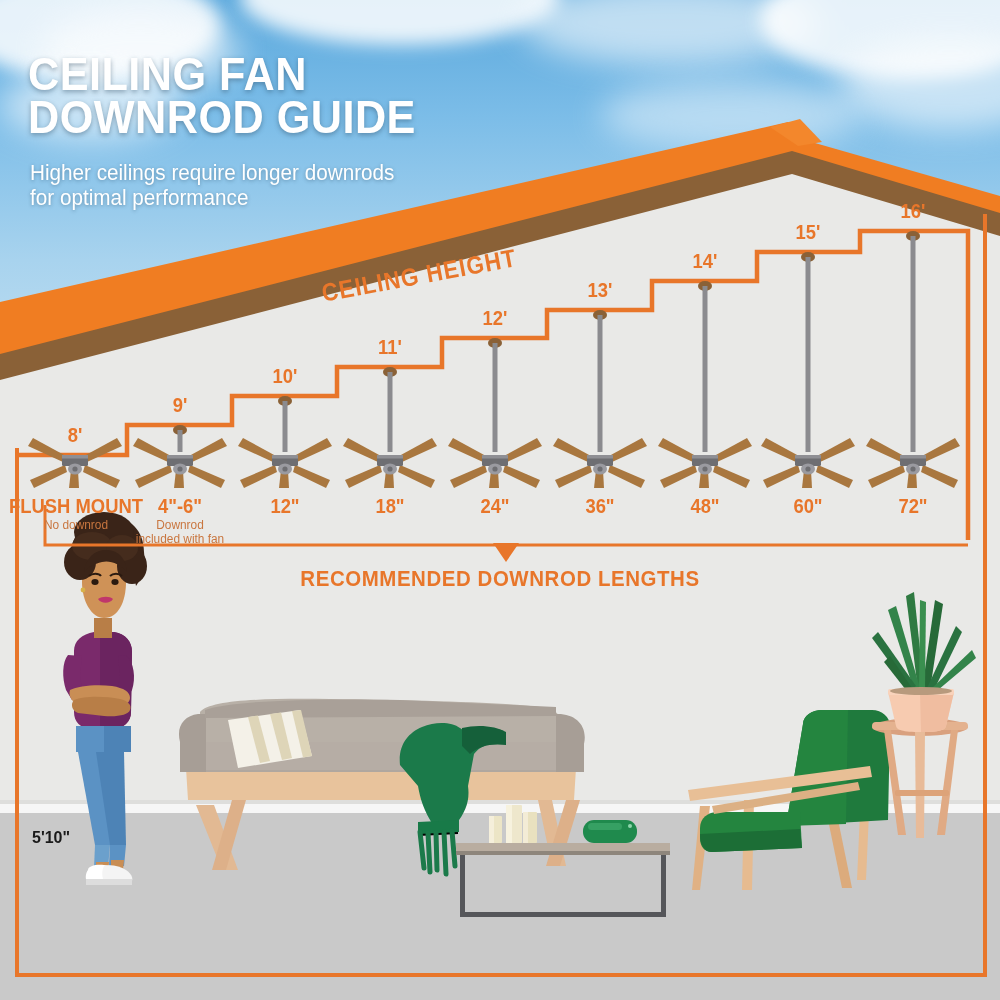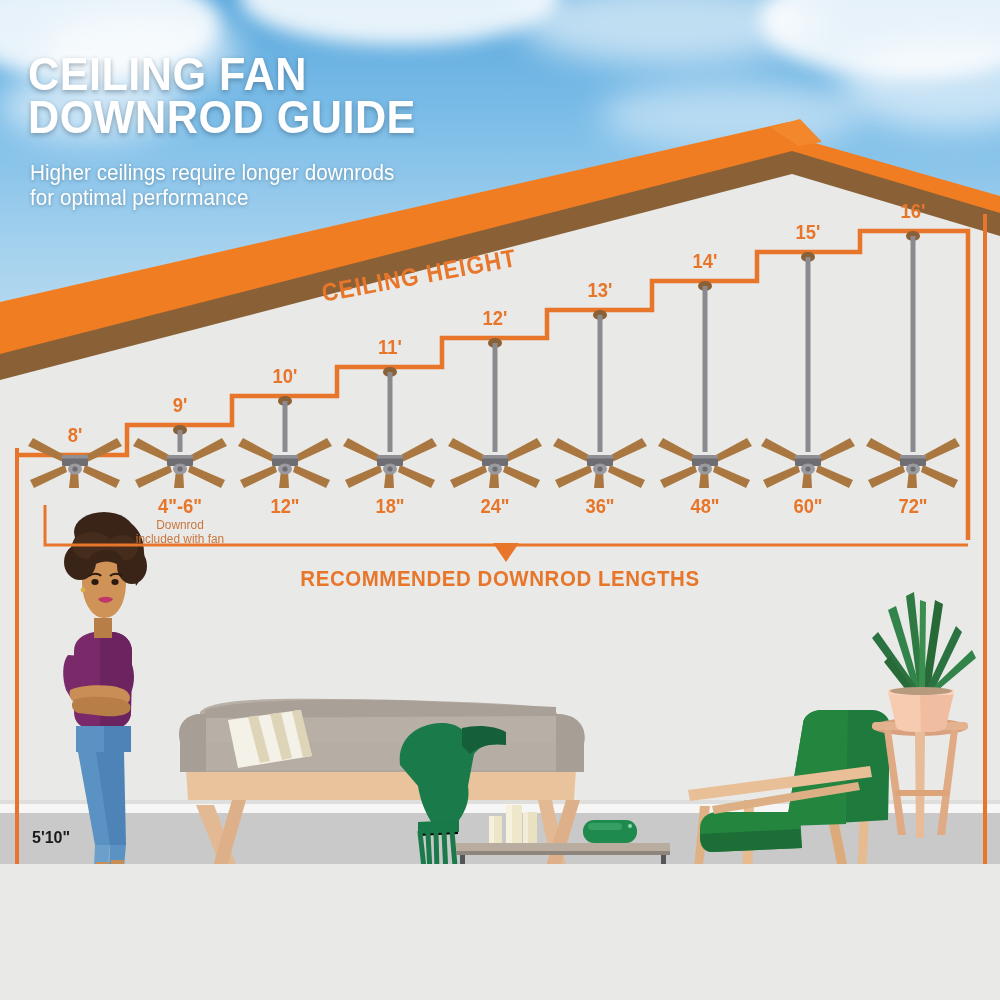--- a/index.html
+++ b/index.html
@@ -2,21 +2,21 @@
 <html><head>
 <meta charset="utf-8">
 <style>
   html,body{margin:0;padding:0;}
   body{
     width:1000px;height:1000px;
     font-family:"Liberation Sans",sans-serif;
     background:#e9e9e7;
     overflow:hidden;
   }
-  #stage{position:relative;width:1000px;height:864px;overflow:hidden;}
+  #stage{position:relative;width:1000px;height:1000px;overflow:hidden;}
 
   
   .sky{position:absolute;left:0;top:0;width:1000px;height:420px;
     background:linear-gradient(#5ca9dd 0%, #7cbde8 28%, #a8d3ee 62%, #c9e3f3 100%);}
   .cloud{position:absolute;border-radius:50%;background:#ffffff;filter:blur(9px);opacity:.85;}
   .cloud2{position:absolute;border-radius:50%;background:#ffffff;filter:blur(16px);opacity:.6;}
 
   
   .wall{position:absolute;left:0;top:0;width:1000px;height:1000px;}
 
@@ -227,20 +227,24 @@
   <div class="ht" style="left:75px;top:424px">8'</div>
   <div class="ht" style="left:180px;top:394px">9'</div>
   <div class="ht" style="left:285px;top:365px">10'</div>
   <div class="ht" style="left:390px;top:336px">11'</div>
   <div class="ht" style="left:495px;top:307px">12'</div>
   <div class="ht" style="left:600px;top:279px">13'</div>
   <div class="ht" style="left:705px;top:250px">14'</div>
   <div class="ht" style="left:808px;top:221px">15'</div>
   <div class="ht" style="left:913px;top:200px">16'</div>
 
+  <div class="rod" style="left:76px;top:495px">
+    <span class="big">FLUSH MOUNT</span>
+    <span class="small">No downrod</span>
+  </div>
   <div class="rod" style="left:180px;top:495px">
     <span class="big">4"-6"</span>
     <span class="small" style="white-space:pre">Downrod
 included with fan</span>
   </div>
   <div class="rod" style="left:285px;top:495px">
     <span class="big">12"</span>
   </div>
   <div class="rod" style="left:390px;top:495px">
     <span class="big">18"</span>

